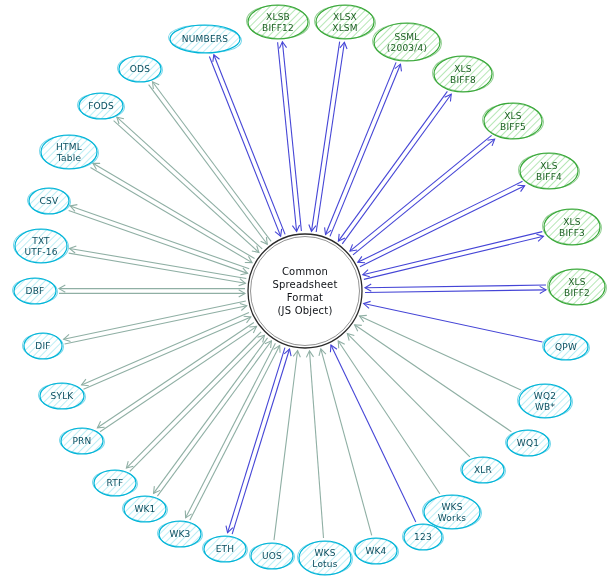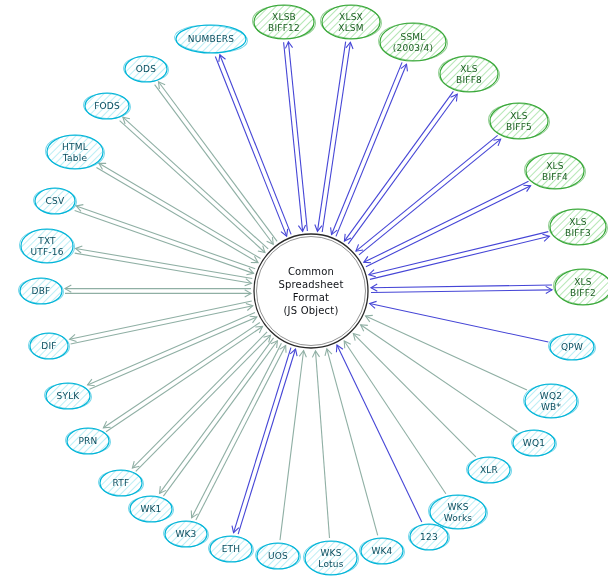--- a/index.html
+++ b/index.html
@@ -8,21 +8,20 @@
     background: #ffffff;
     width: 608px;
     height: 583px;
     overflow: hidden;
     font-family: "DejaVu Sans", sans-serif;
   }
   .stage {
     position: relative;
     width: 513px;
     height: 583px;
-    padding-left: 6px;
   }
   #graph-svg {
     display: block;
   }
   #graph-svg text {
     font-family: "DejaVu Sans", sans-serif;
     letter-spacing: 0.2px;
   }
 </style>
 </head>

